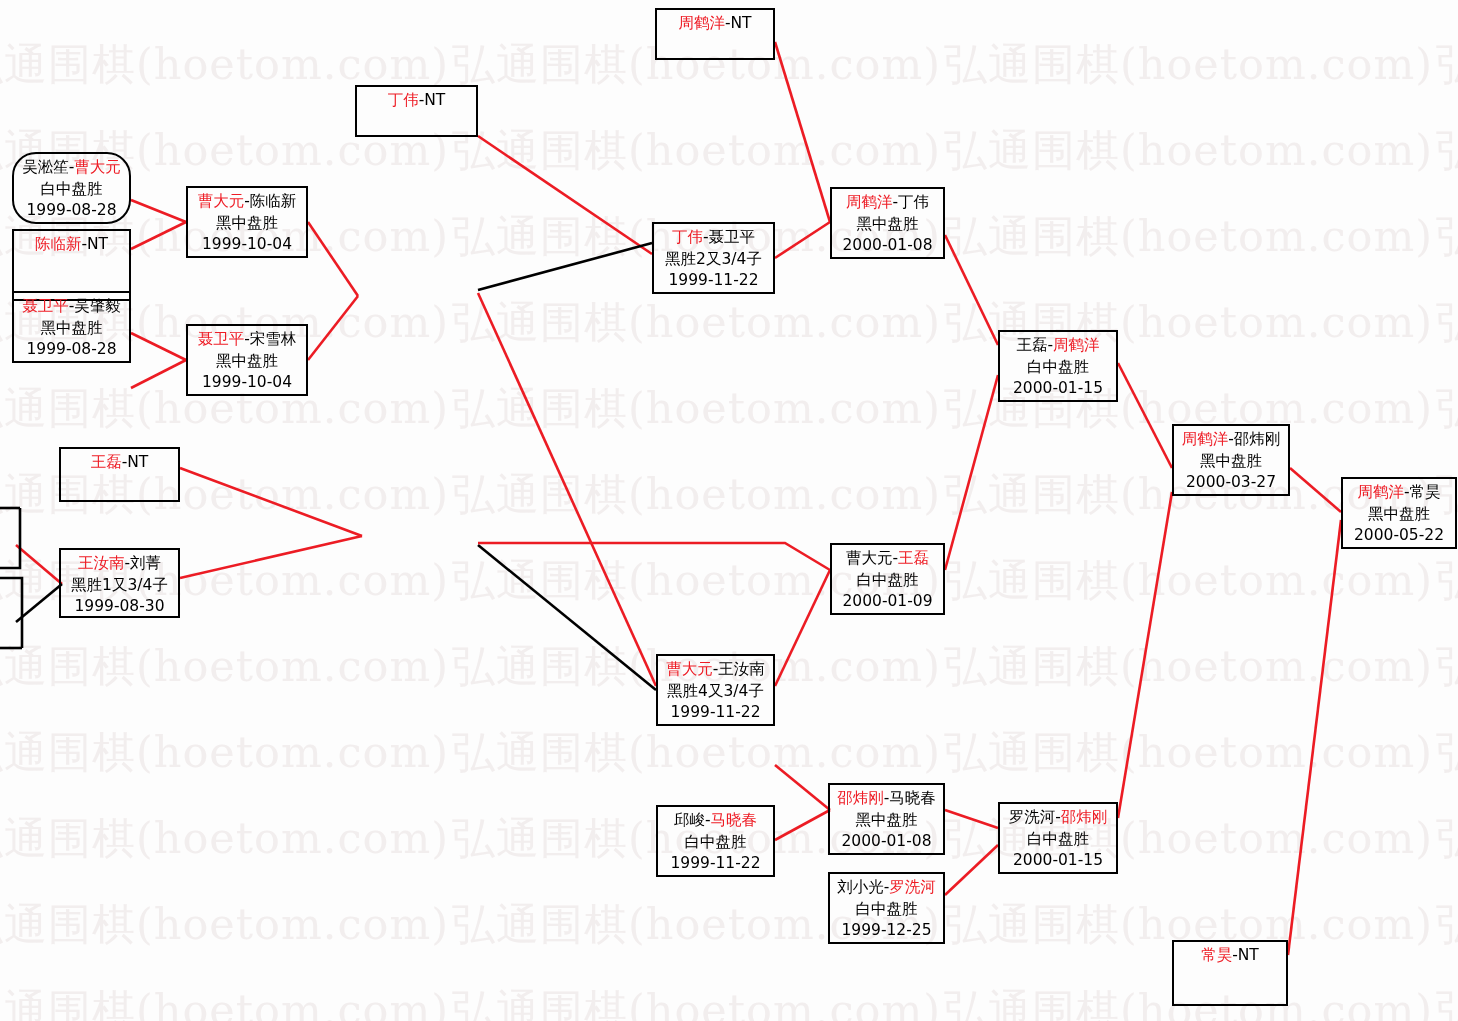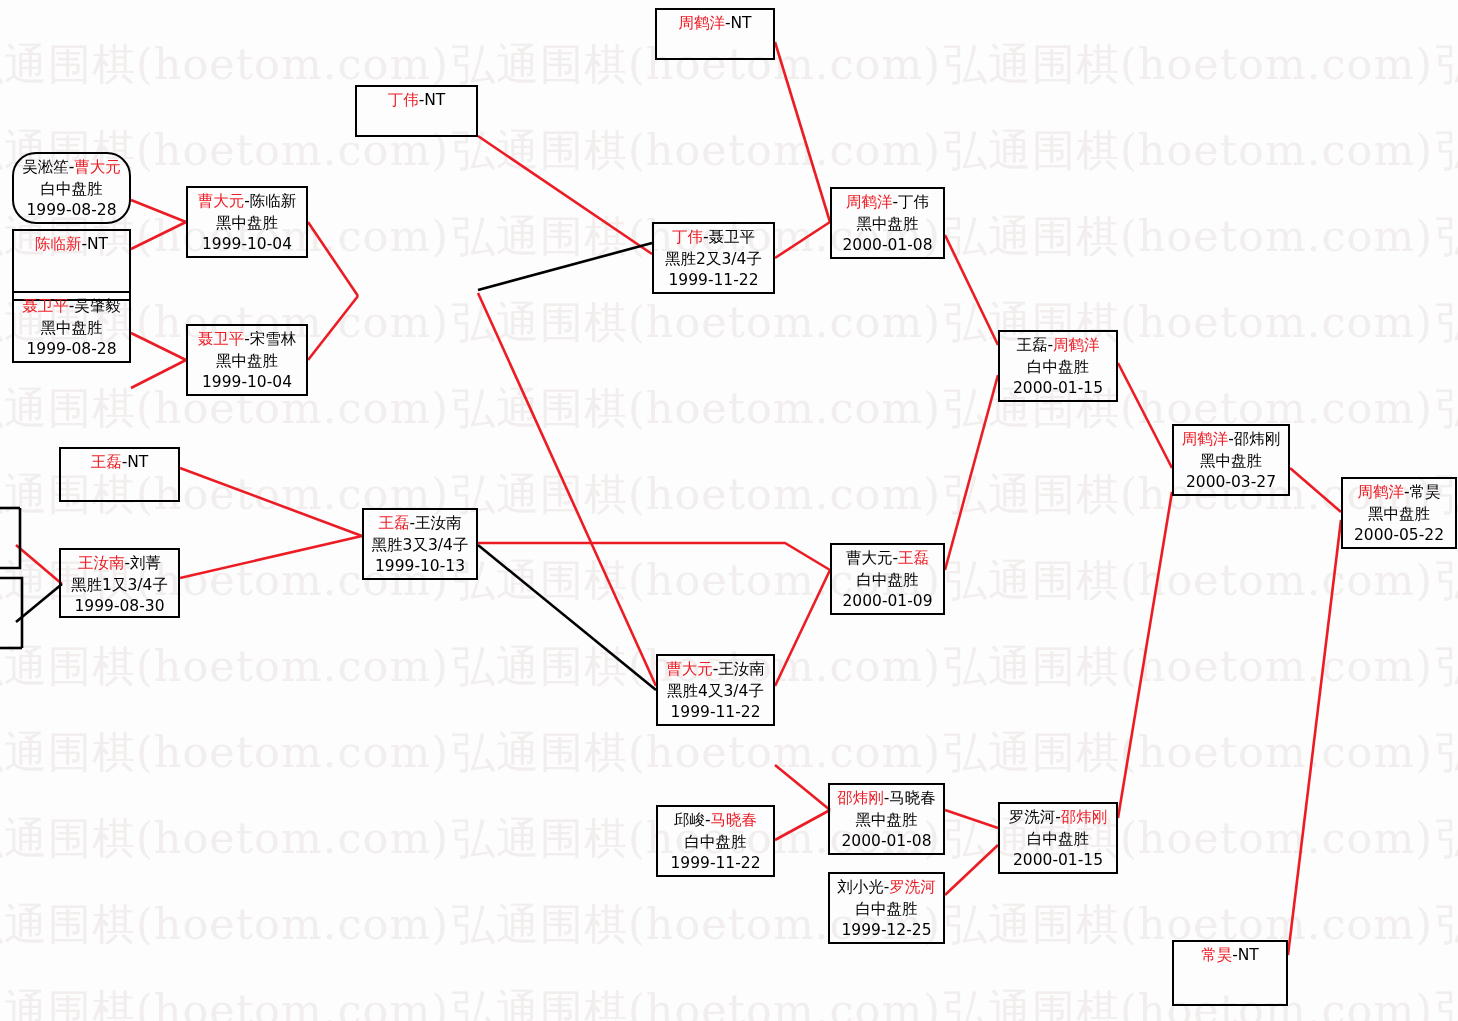--- a/index.html
+++ b/index.html
@@ -181,25 +181,20 @@
   <div class="box" id="b-n7" style="left:186px; top:186px; width:122px; height:72px;">
       <span class="ln title"><span class="red">曹大元</span><span class="sep">-</span><span class="blk">陈临新</span></span>
       <span class="ln">黑中盘胜</span>
       <span class="ln">1999-10-04</span>
     </div>
   <div class="box" id="b-n8" style="left:186px; top:324px; width:122px; height:72px;">
       <span class="ln title"><span class="red">聂卫平</span><span class="sep">-</span><span class="blk">宋雪林</span></span>
       <span class="ln">黑中盘胜</span>
       <span class="ln">1999-10-04</span>
     </div>
-  <div class="box" id="b-n10" style="left:362px; top:508px; width:116px; height:72px;">
-      <span class="ln title"><span class="red">王磊</span><span class="sep">-</span><span class="blk">王汝南</span></span>
-      <span class="ln">黑胜3又3/4子</span>
-      <span class="ln">1999-10-13</span>
-    </div>
   <div class="box" id="b-n11" style="left:355px; top:85px;  width:123px; height:52px;">
       <span class="ln title"><span class="red">丁伟</span><span class="sep">-</span><span class="blk">NT</span></span>
     </div>
   <div class="box" id="b-n12" style="left:655px; top:8px;   width:120px; height:52px;">
       <span class="ln title"><span class="red">周鹤洋</span><span class="sep">-</span><span class="blk">NT</span></span>
     </div>
   <div class="box" id="b-n13" style="left:652px; top:222px; width:123px; height:72px;">
       <span class="ln title"><span class="red">丁伟</span><span class="sep">-</span><span class="blk">聂卫平</span></span>
       <span class="ln">黑胜2又3/4子</span>
       <span class="ln">1999-11-22</span>

